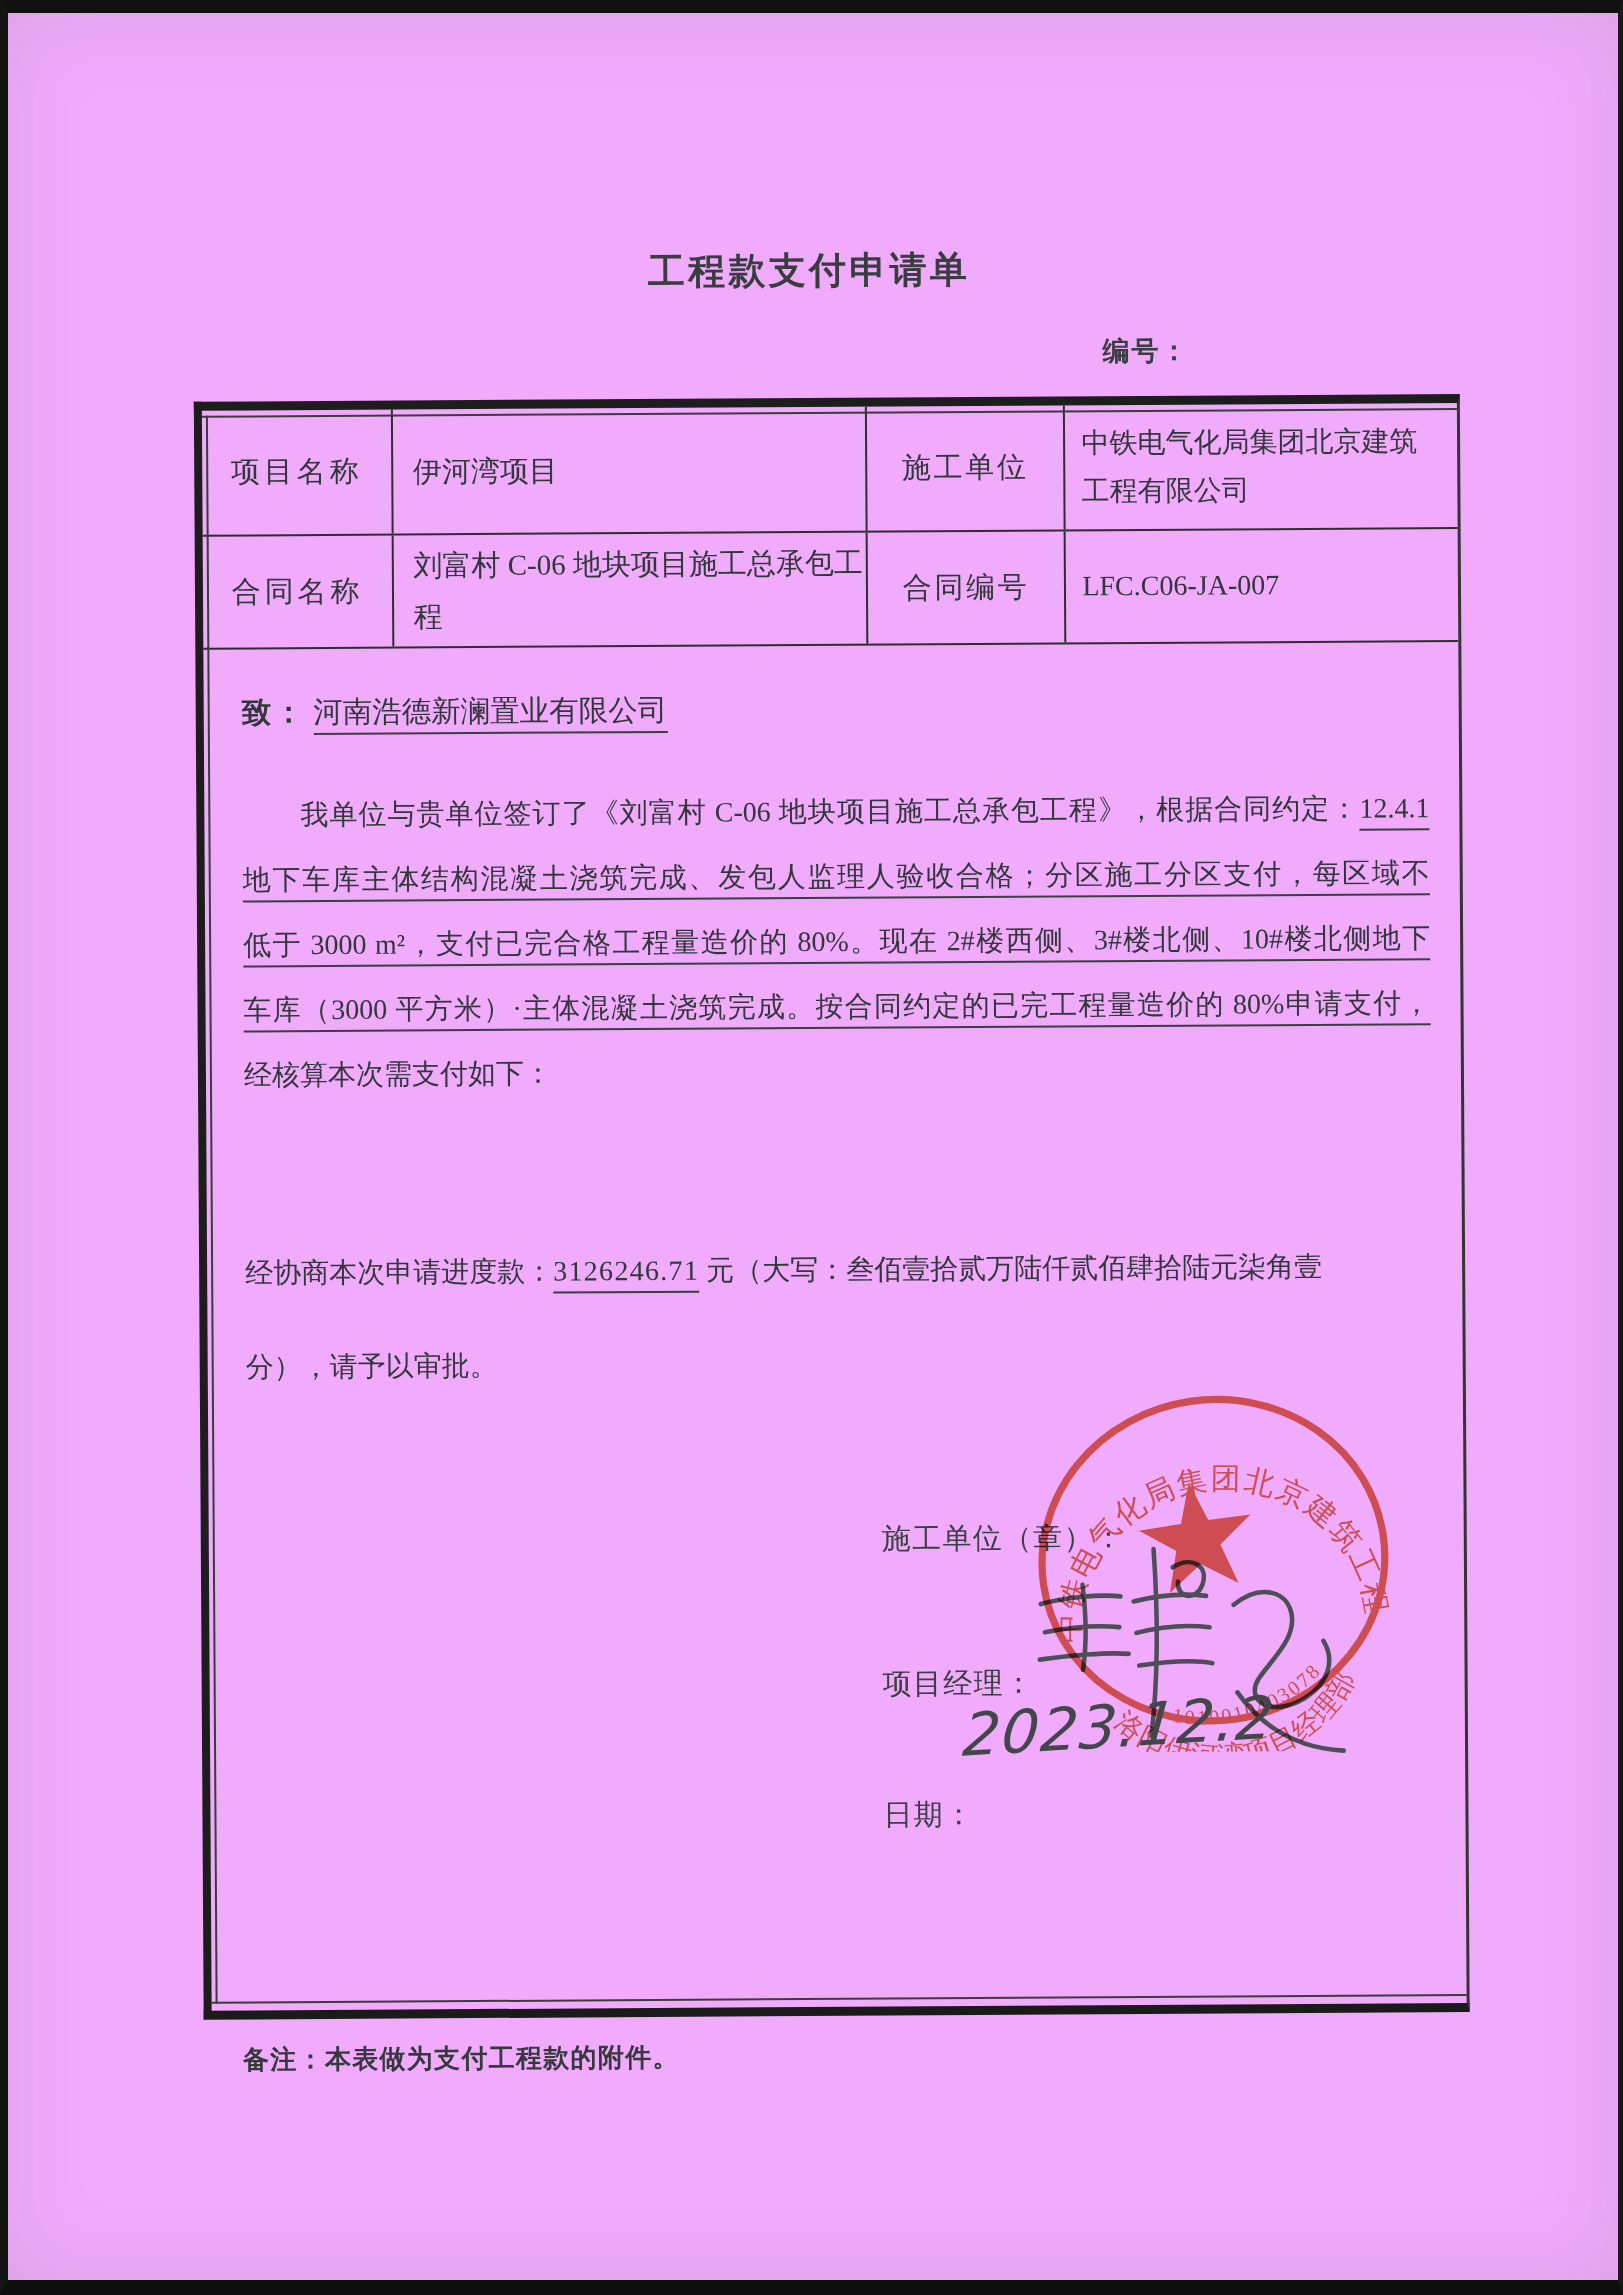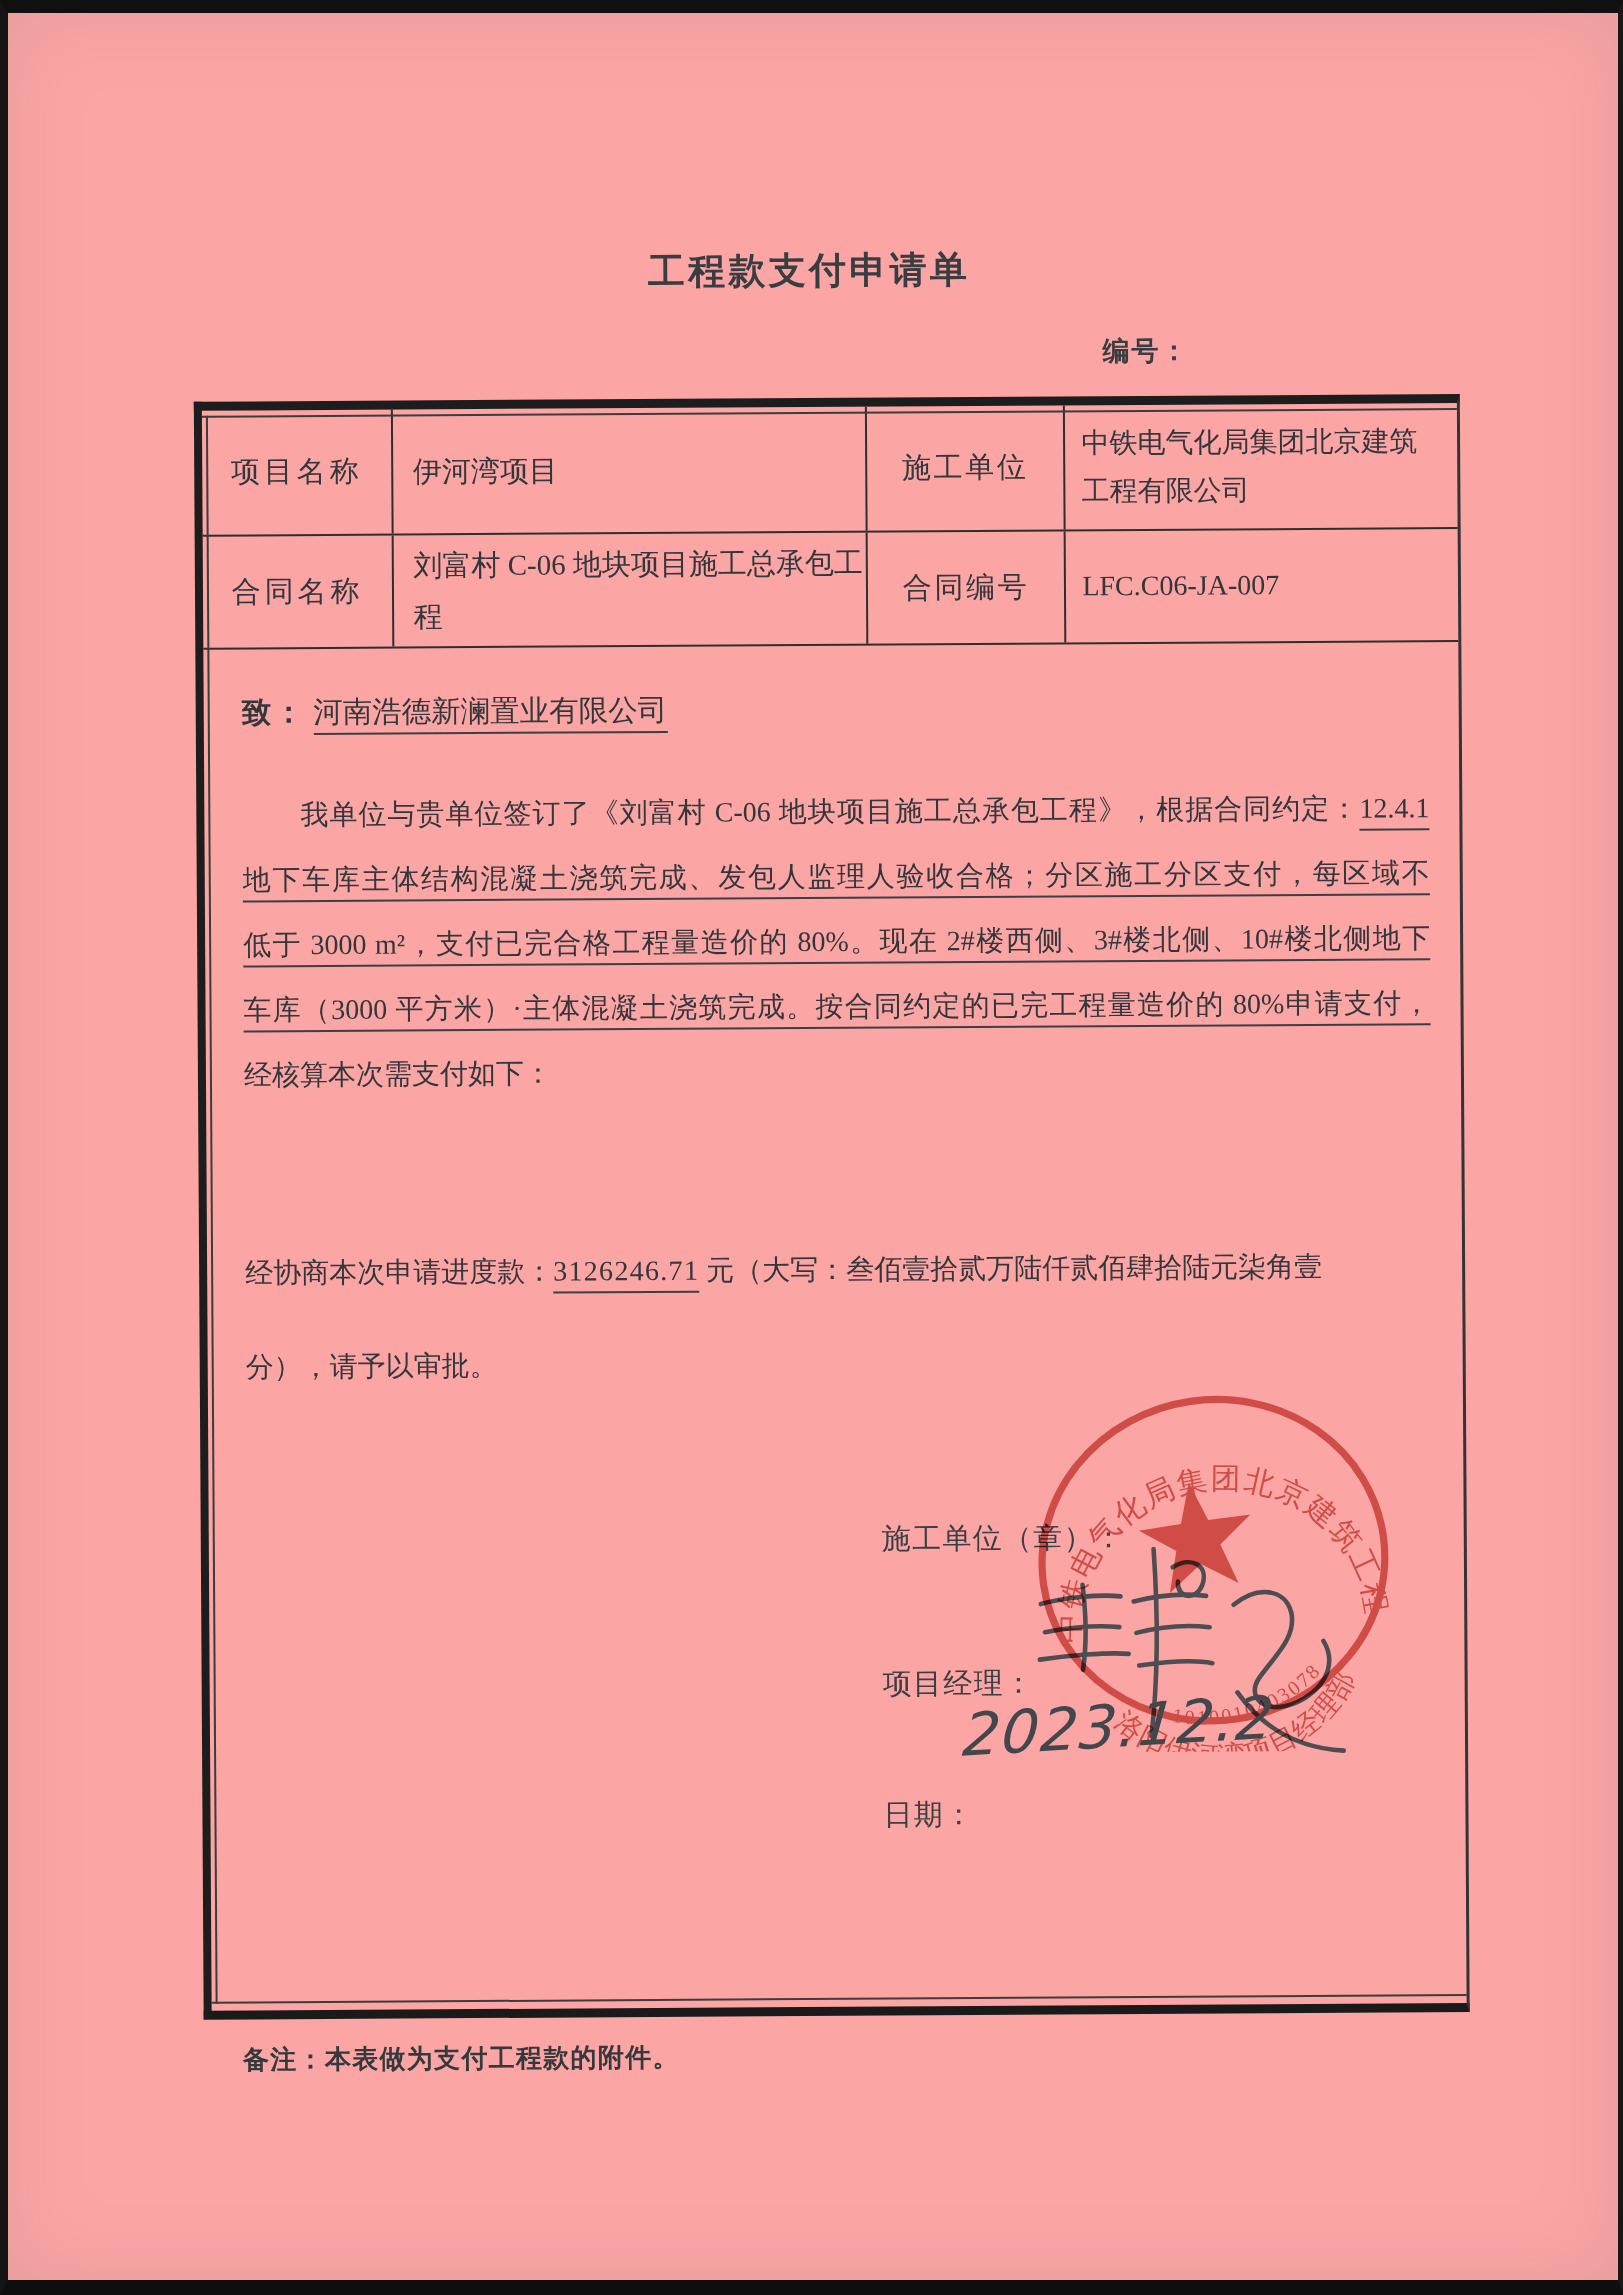--- a/index.html
+++ b/index.html
@@ -4,21 +4,21 @@
 <style>
   html,body{margin:0;padding:0;}
   body{
     width:1623px;height:2295px;position:relative;
     background:#e8e8e6;
     font-family:"Liberation Serif","DejaVu Serif",serif;
     color:#33363a;
     overflow:hidden;
   }
   .page{
-    position:absolute;inset:0;background:#fca5a5;box-sizing:border-box;
+    position:absolute;inset:0;background:#f0abfc;box-sizing:border-box;
     border-top:13px solid #101010;border-left:8.5px solid #141414;
     border-right:5.9px solid #181818;border-bottom:15.7px solid #0e0e0e;
     box-shadow:inset 0 0 79px rgba(120,120,118,.18);
   }
   .sheet{position:absolute;inset:0;transform:rotate(-0.35deg);transform-origin:50% 40%;}
   .title{
     position:absolute;left:0;right:0;top:233px;text-align:center;
     font-family:"Liberation Sans","DejaVu Sans",sans-serif;
     font-weight:700;font-size:37px;letter-spacing:3.3px;color:#3a3d40;
   }

